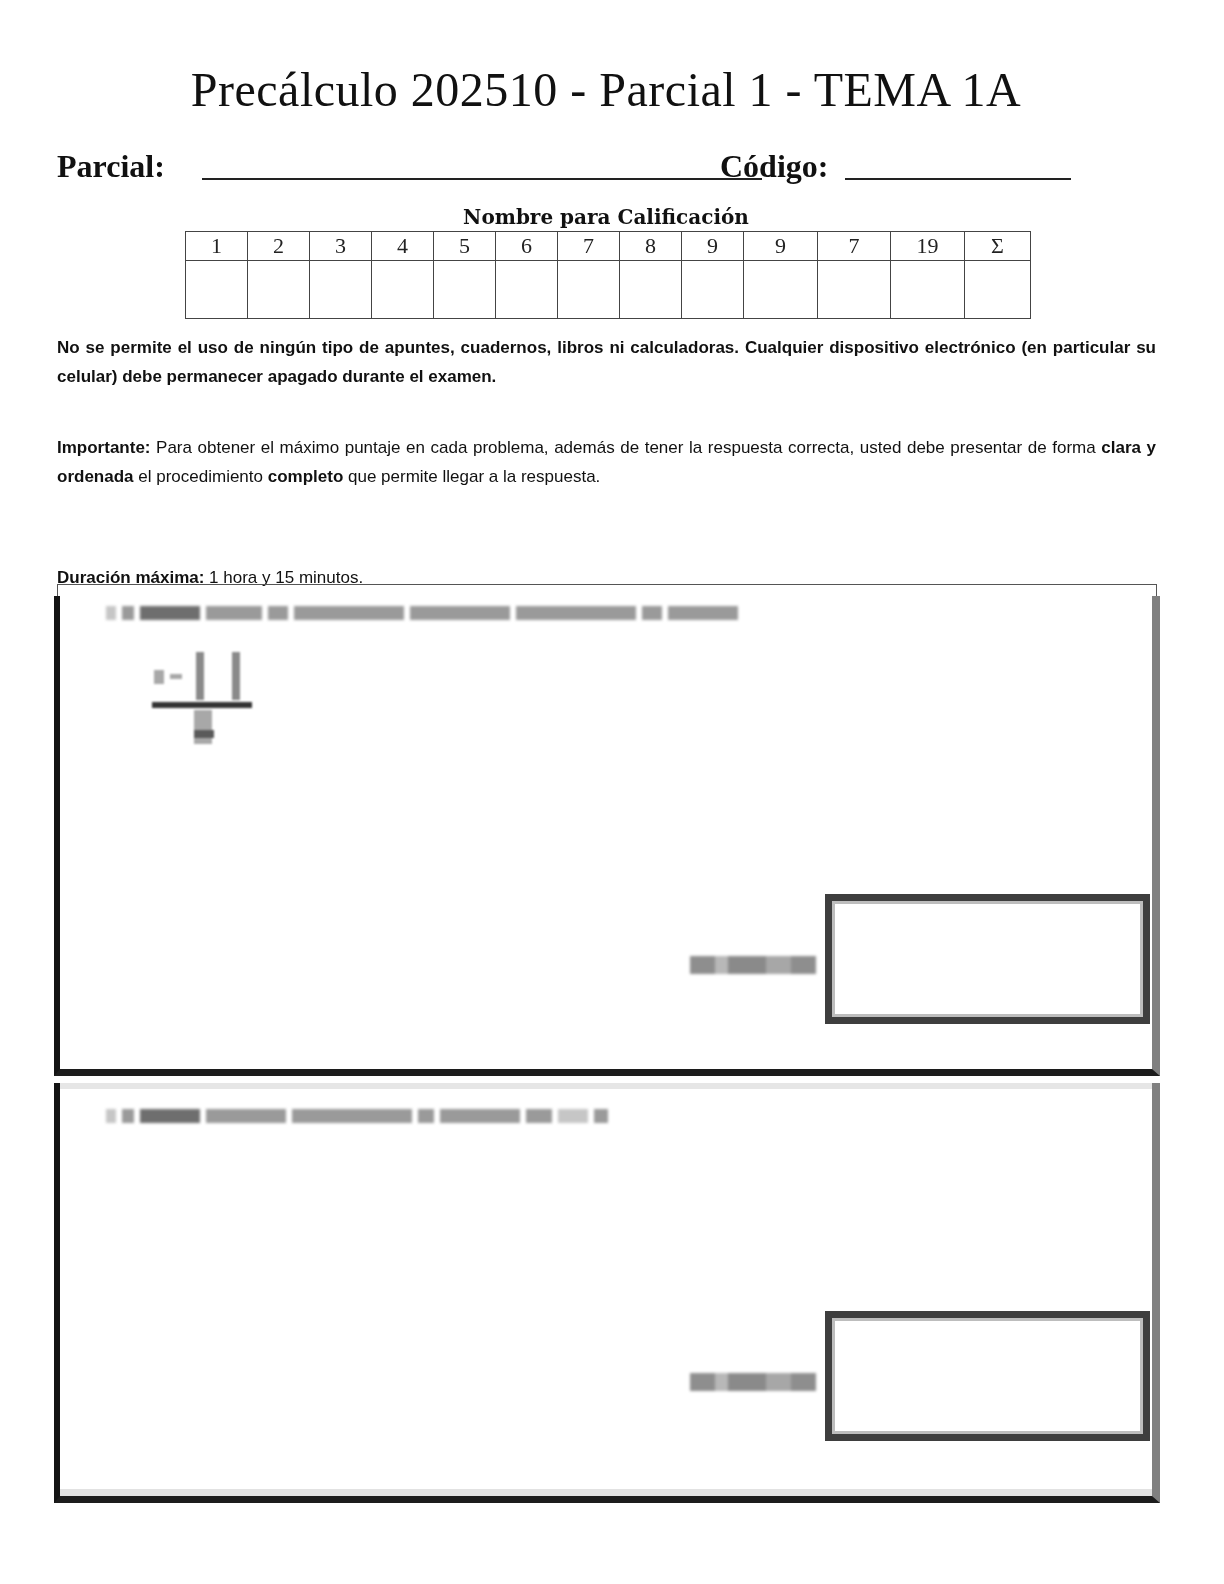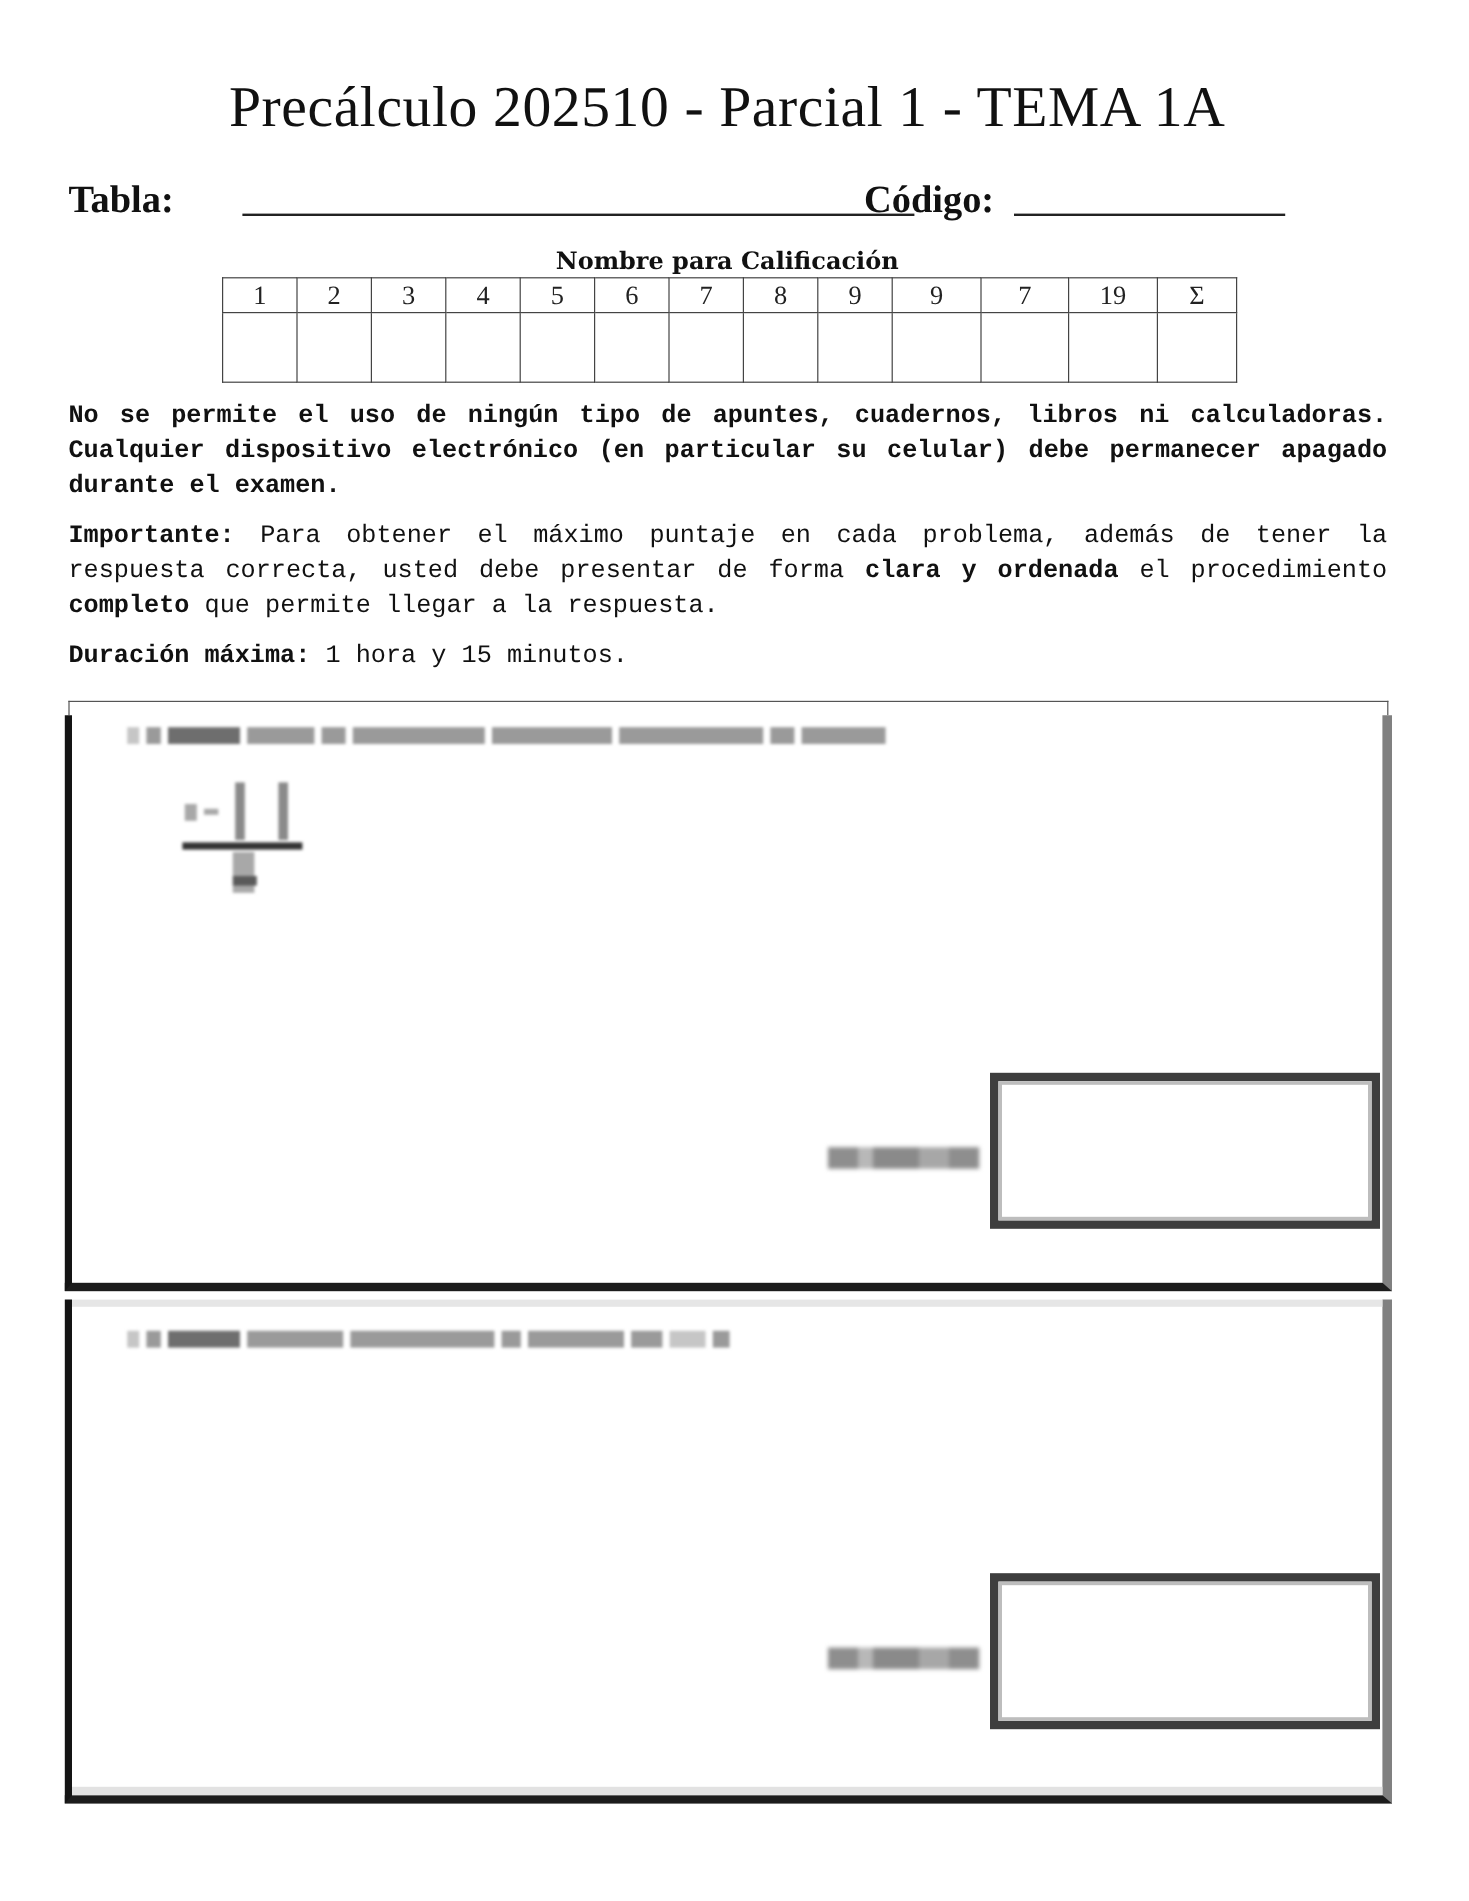--- a/index.html
+++ b/index.html
@@ -29,27 +29,27 @@
   }
   table.grades td {
     border: 1.5px solid #444; text-align: center; padding: 0;
     font-family: "Liberation Serif", "DejaVu Serif", serif; font-size: 22px; color: #222;
   }
   table.grades tr.head td { height: 28px; }
   table.grades tr.blank td { height: 57px; }
 
   .para {
     position: absolute; left: 57px; width: 1099px;
-    font-family: Liberation Mono, monospace; font-size: 21px; line-height: 29px;
+    font-family: Liberation Sans, sans-serif; font-size: 17px; line-height: 29px;
     text-align: justify;
   }
   .para b { font-weight: bold; }
   .rule-text { top: 333px; font-weight: bold; }
   .imp-text { top: 433px; }
-  .dur-text { top: 533px; }
+  .dur-text { top: 563px; }
 
   .outer-frame {
     position: absolute; left: 57px; top: 584px; width: 1098px; height: 12px;
     border-top: 1.5px solid #555; border-left: 1.5px solid #555; border-right: 1.5px solid #555;
   }
   .problem {
     position: absolute; left: 54px; width: 1106px; box-sizing: border-box;
     border-left: 6px solid #141414; border-right: 8px solid #808080;
     background: #fff;
   }
@@ -83,21 +83,21 @@
     border: 7px solid #3e3e3e; outline: 3px solid #bdbdbd; outline-offset: -10px;
     background: #fff;
   }
 </style>
 </head>
 <body>
 
 <div class="title">Precálculo 202510 - Parcial 1 - TEMA 1A</div>
 
 <div class="name-row">
-  <span class="lbl" style="left:0;">Tabla:</span>
+  <span class="lbl" style="left:0;">Parcial:</span>
   <span class="line" style="left:145px; width:560px;"></span>
   <span class="lbl" style="left:663px;">Código:</span>
   <span class="line" style="left:788px; width:226px;"></span>
 </div>
 
 <div class="grade-caption">Nombre para Calificación</div>
 <table class="grades">
   <colgroup>
     <col style="width:62px">
       <col style="width:62px">

